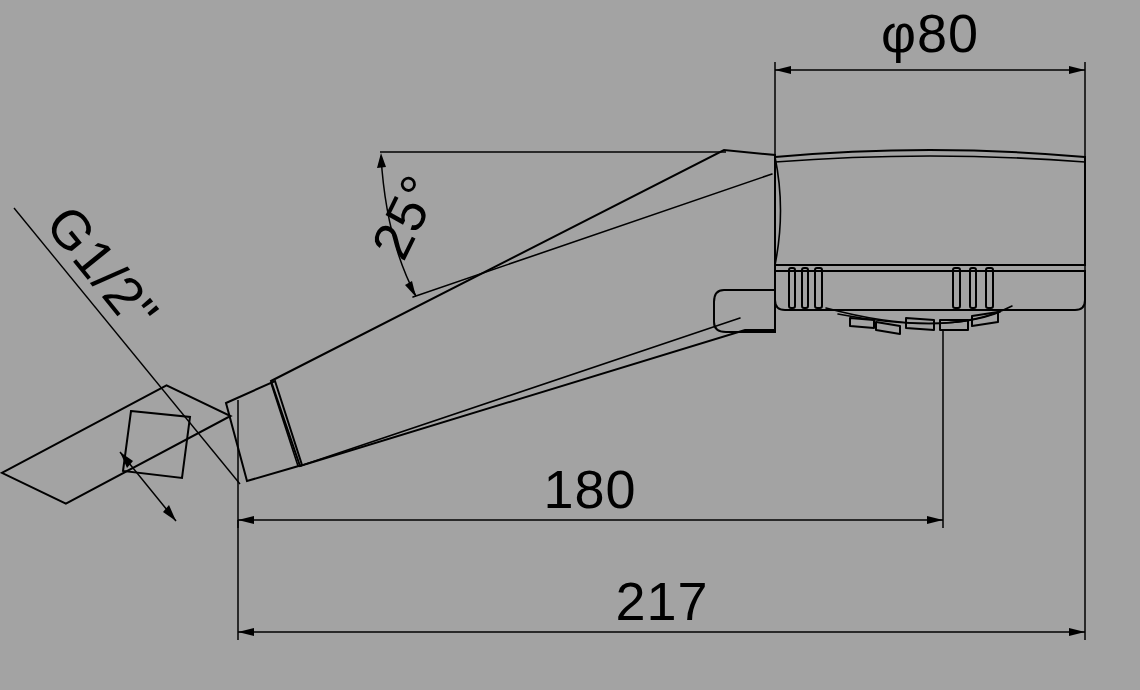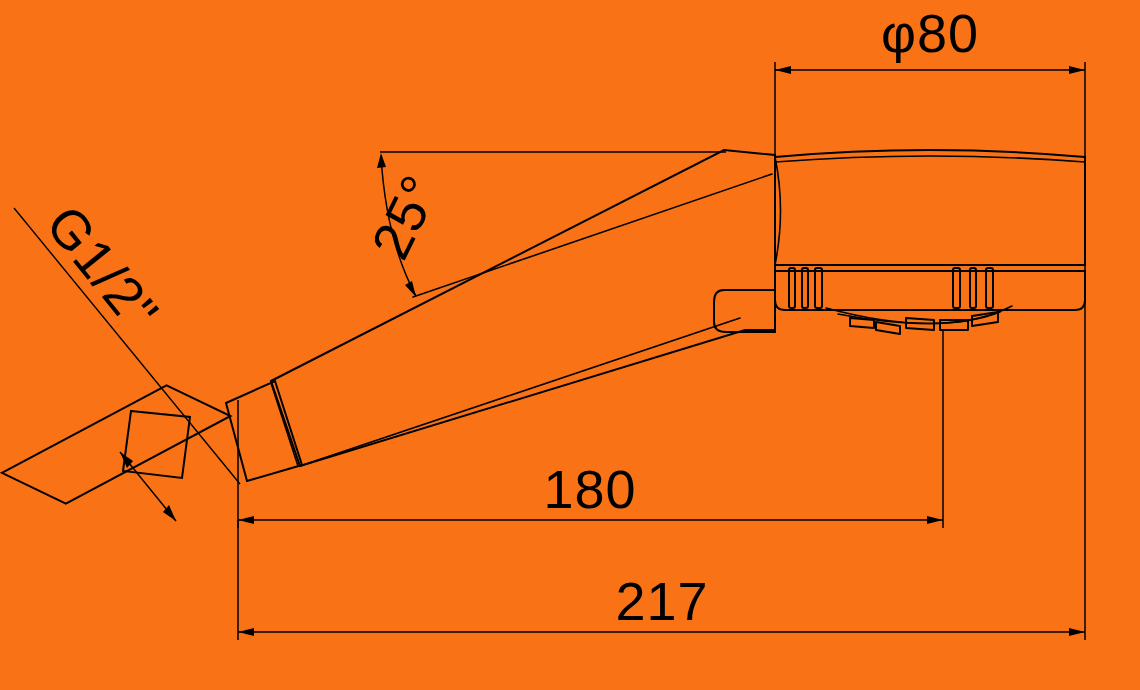--- a/index.html
+++ b/index.html
@@ -10,21 +10,21 @@
   body {
     width: 1140px;
     height: 690px;
     overflow: hidden;
     font-family: "Liberation Sans", sans-serif;
   }
   #drawing-root {
     position: relative;
     width: 1140px;
     height: 690px;
-    background: #f97316;
+    background: #a3a3a3;
   }
   svg.cad {
     display: block;
     width: 1140px;
     height: 690px;
   }
   .outline {
     fill: none;
     stroke: #000000;
     stroke-width: 2;

